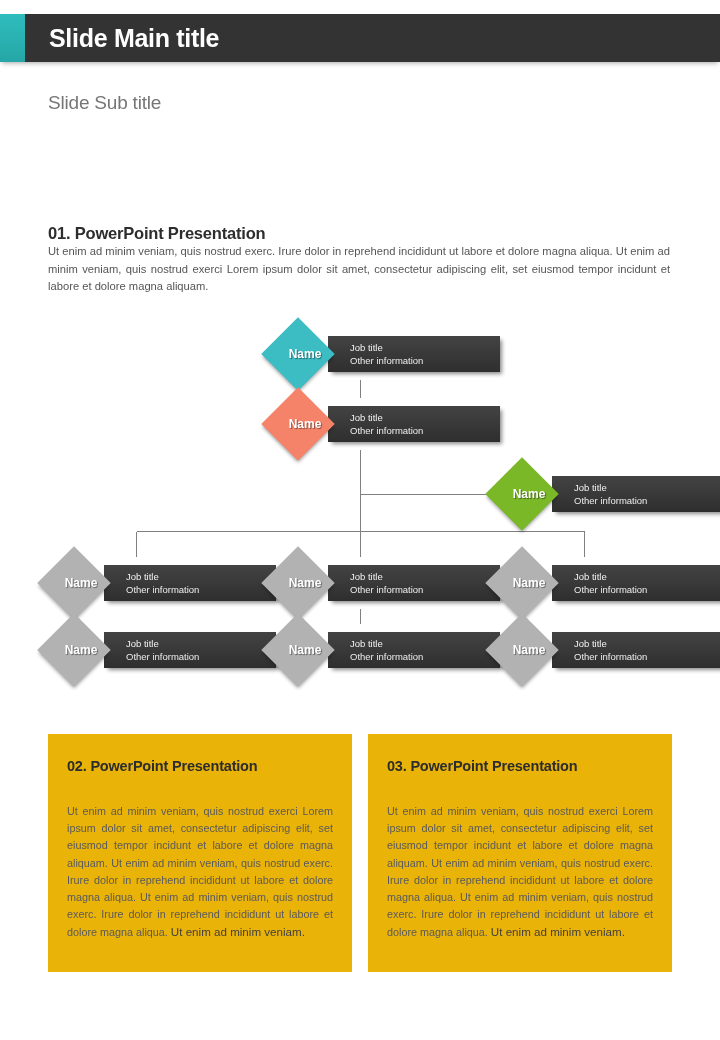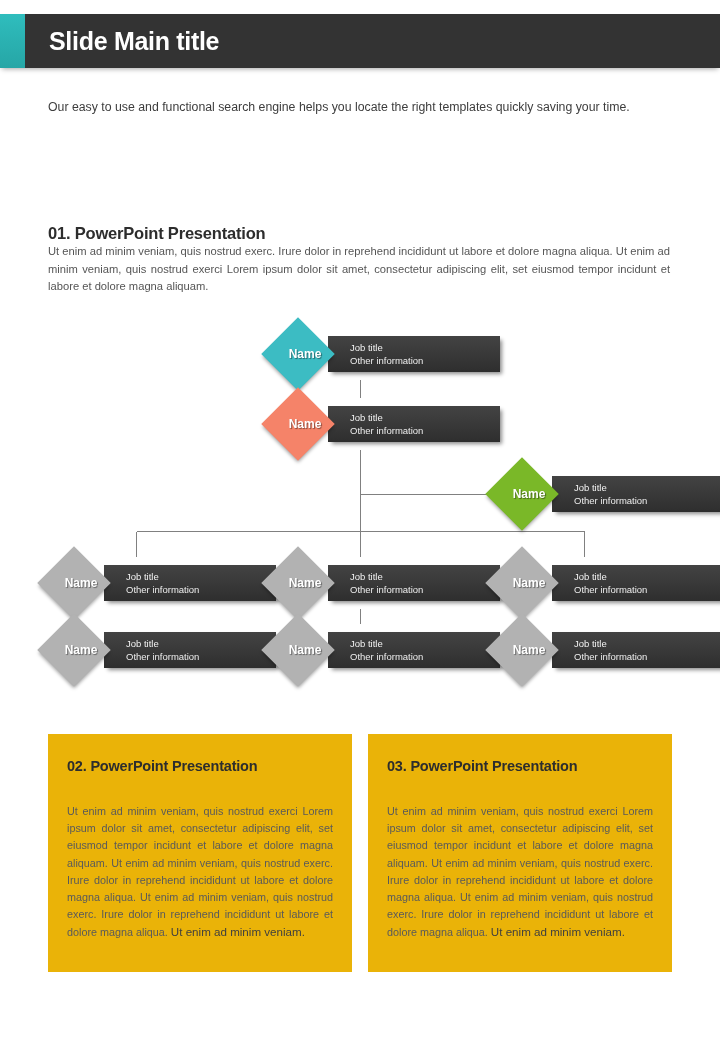--- a/index.html
+++ b/index.html
@@ -18,21 +18,21 @@
     height: 1040px;
     background: #ffffff;
   }
 
   
   .header {
     position: absolute;
     left: 0;
     top: 14px;
     width: 720px;
-    height: 54px;
+    height: 48px;
     display: flex;
     align-items: stretch;
     box-shadow: 0 3px 5px -2px rgba(0,0,0,0.35);
   }
   .header-accent {
     width: 25px;
     background: #2ab5b5;
     background: linear-gradient(to bottom, #2fbdbd, #26a6a6);
     flex: 0 0 25px;
   }
@@ -192,21 +192,21 @@
 <div class="slide">
 
   <div class="header">
     <div class="header-accent"></div>
     <div class="header-bar">
       <div class="header-title">Slide Main title</div>
     </div>
   </div>
 
   <div class="subtitle-block">
-    <div class="sub-desc">Our easy to use and functional search engine helps you locate the right templates quickly saving your time.</div>
+    <div class="sub-title">Slide Sub title</div>
   </div>
 
   <div class="section-01">
     <div class="section-01-title">01. PowerPoint Presentation</div>
     <div class="section-01-body">Ut enim ad minim veniam, quis nostrud exerc. Irure dolor in reprehend incididunt ut labore et dolore magna aliqua. Ut enim ad minim veniam, quis nostrud exerci  Lorem ipsum dolor sit amet, consectetur adipiscing elit, set eiusmod tempor incidunt et labore et dolore magna aliquam.</div>
   </div>
 
   <div class="chart">
     <svg width="720" height="1040">
       <g id="connector-group" stroke="#808080" stroke-width="1" fill="none" shape-rendering="crispEdges">

